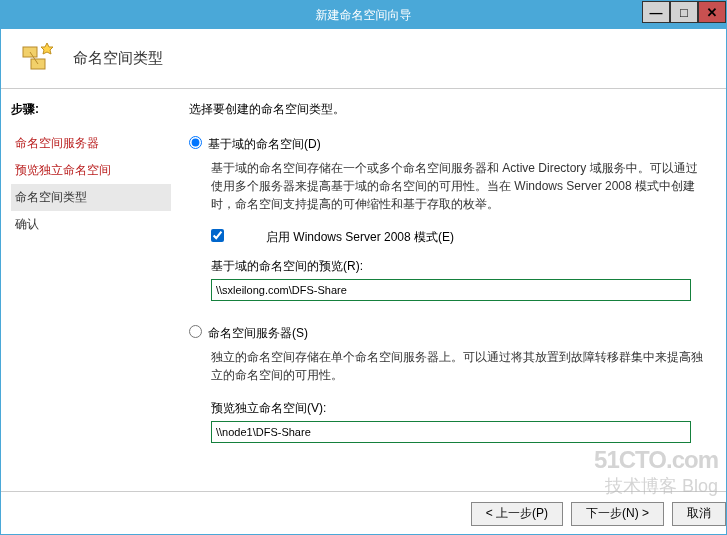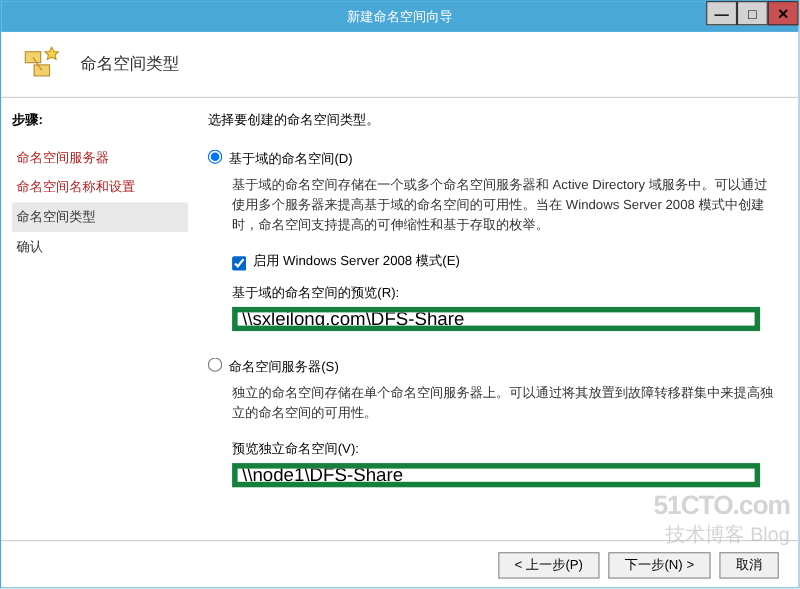--- a/index.html
+++ b/index.html
@@ -19,25 +19,25 @@
     .sidebar { width: 180px; padding: 12px 10px; }
     .steps-label { font-weight: bold; margin-bottom: 12px; }
     .step { color: #b91c1c; padding: 5px 4px; cursor: pointer; }
     .step.active { background: #e8e8e8; color: #333; }
     .step.plain { color: #333; }
     .content { flex: 1; padding: 12px 18px 10px 8px; overflow: auto; }
     .intro { margin-bottom: 18px; }
     .radio-row { display: flex; align-items: flex-start; margin-bottom: 6px; }
     .radio-row input[type=radio] { margin-right: 6px; }
     .desc { margin-left: 22px; margin-bottom: 16px; line-height: 1.5; color: #333; }
-    .check-row { margin-left: 22px; display: flex; align-items: flex-end; margin-bottom: 12px; }
+    .check-row { margin-left: 22px; display: flex; align-items: flex-start; margin-bottom: 12px; gap: 36px; }
     .check-row input[type=checkbox] { margin-right: 6px; accent-color: #0066cc; }
     .label-line { margin-left: 22px; margin-bottom: 4px; }
-    .textfield { width: 480px; margin-left: 22px; height: 22px; border: 5px solid #15803d; padding: 2px 4px; font-family: Arial, sans-serif; font-size: 17px; background: #fff; margin-bottom: 24px; }
-    .footer { height: 44px; border-top: 1px solid #ccc; display: flex; align-items: center; justify-content: flex-end; padding-right: 18px; gap: 8px; }
+    .textfield { width: 480px; margin-left: 22px; height: 22px; border: 1px solid #15803d; padding: 2px 4px; font-family: Arial, sans-serif; font-size: 11px; background: #fff; margin-bottom: 24px; }
+    .footer { height: 44px; border-top: 1px solid #ccc; display: flex; align-items: center; justify-content: flex-end; gap: 8px; }
     .btn { height: 24px; padding: 0 14px; border: 1px solid #888; background: #f0f0f0; font-size: 12px; cursor: pointer; }
     .watermark { position: absolute; right: 8px; bottom: 36px; color: #b8b8b8; font-family: Arial; pointer-events: none; opacity: .6; }
     .watermark .big { font-size: 24px; font-weight: bold; letter-spacing: -1px; text-align: center; }
     .watermark .sm { font-size: 18px; text-align: right; }
   </style>
 </head>
 <body>
 
 <div class="window">
   <div class="titlebar">
@@ -58,21 +58,21 @@
         <polygon points="26,2 28,6 32,6 29,9 30,13 26,11 22,13 23,9 20,6 24,6" fill="#ffd24a" stroke="#c09020"></polygon>
       </svg>
     </div>
     <div class="header-title">命名空间类型</div>
   </div>
 
   <div class="body">
     <div class="sidebar">
       <div class="steps-label">步骤:</div>
       <div class="step">命名空间服务器</div>
-      <div class="step">命名空间名称和设置</div>
+      <div class="step">预览独立命名空间</div>
       <div class="step active">命名空间类型</div>
       <div class="step plain">确认</div>
     </div>
 
     <div class="content">
       <div class="intro">选择要创建的命名空间类型。</div>
 
       <div class="radio-row">
         <input type="radio" name="nstype" checked="" style="">
         <label>基于域的命名空间(D)</label>

